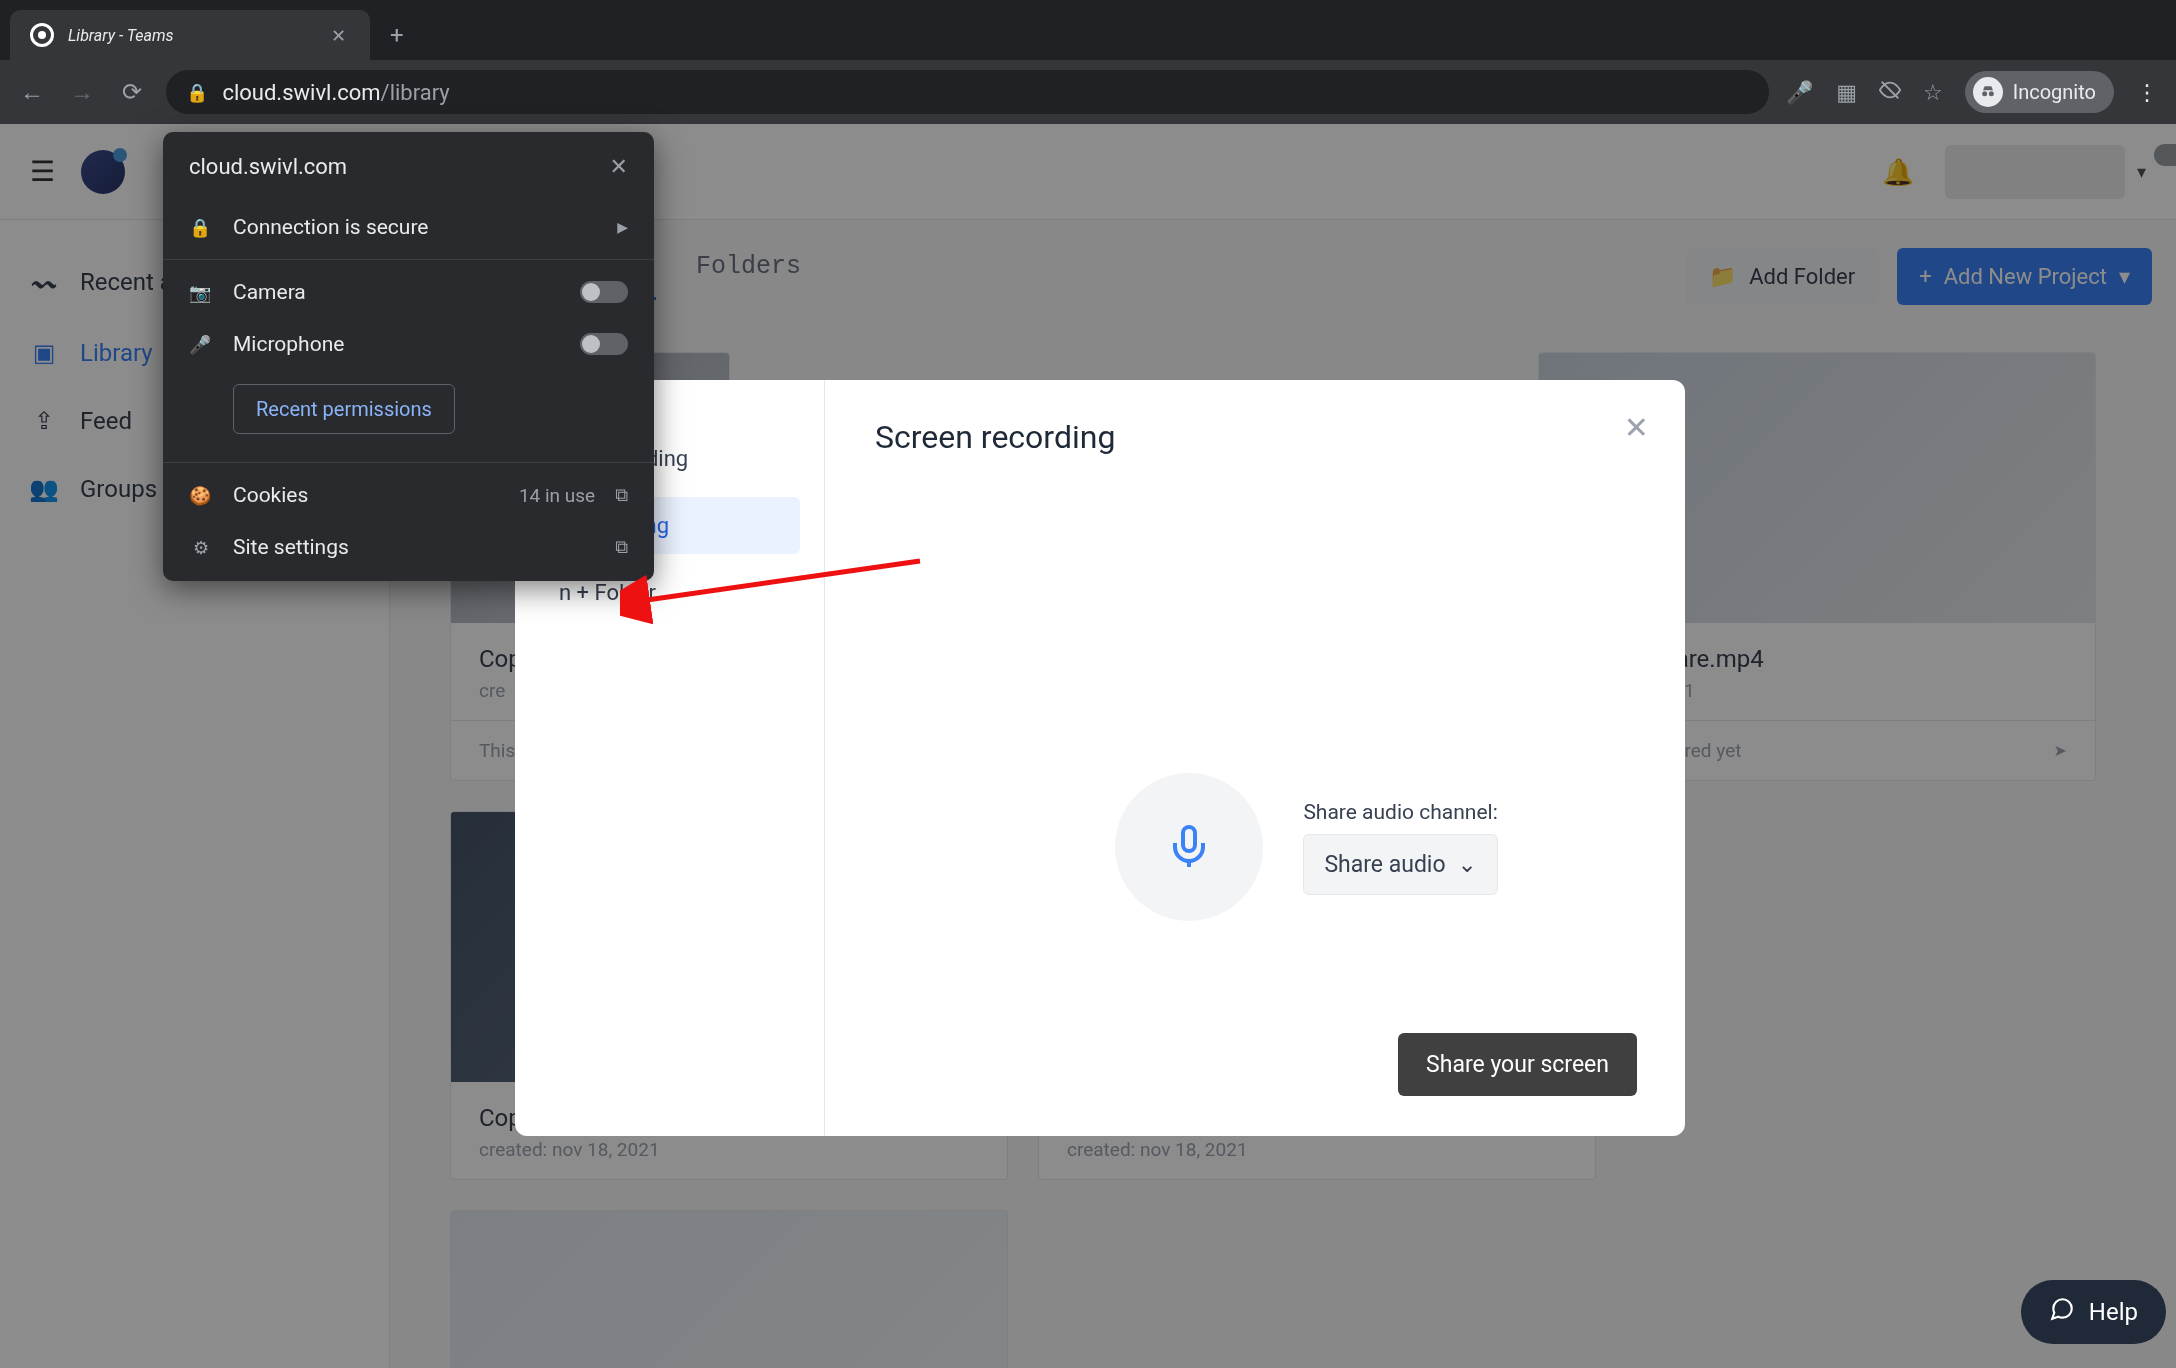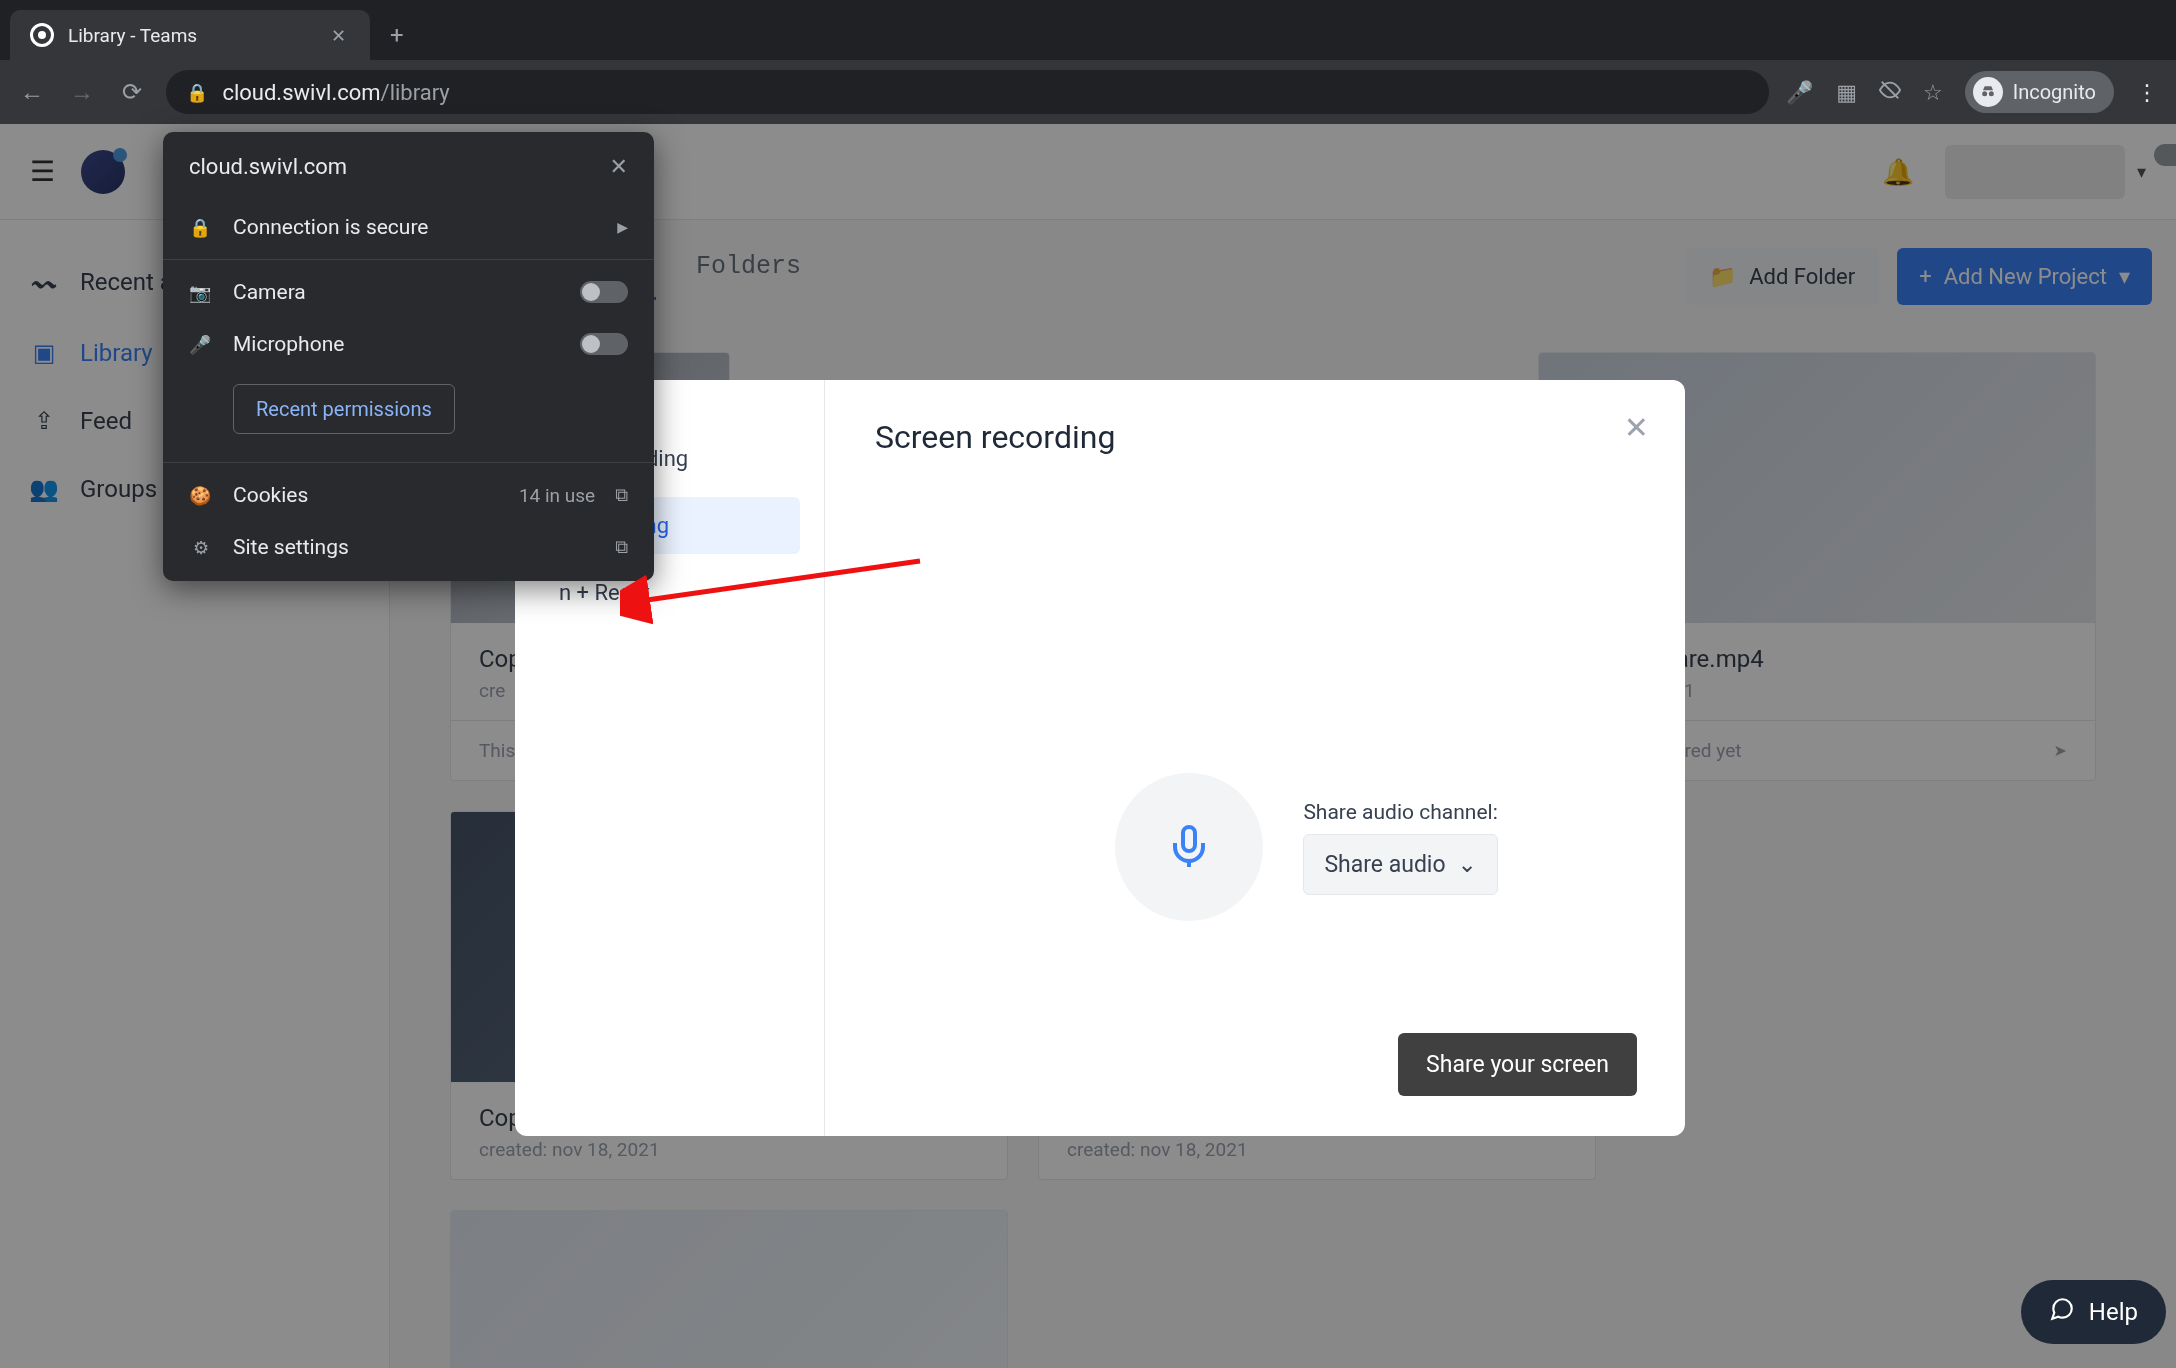--- a/index.html
+++ b/index.html
@@ -4,21 +4,21 @@
 <style>
 * { margin: 0; padding: 0; box-sizing: border-box; font-family: -apple-system, BlinkMacSystemFont, "Segoe UI", Roboto, sans-serif; }
 body { width: 2176px; height: 1368px; transform-origin: 0 0; overflow: hidden; background: #fff; }
 
 
 .browser-chrome { background: #202124; height: 124px; }
 .tab-strip { display: flex; align-items: center; height: 60px; padding: 10px 10px 0 10px; }
 .tab { display: flex; align-items: center; background: #35363a; border-radius: 10px 10px 0 0; padding: 10px 20px; height: 50px; min-width: 360px; gap: 14px; }
 .tab-favicon { width: 24px; height: 24px; border-radius: 50%; border: 3px solid #fff; display: flex; align-items: center; justify-content: center; }
 .tab-favicon::after { content: ''; width: 8px; height: 8px; background: #fff; border-radius: 50%; }
-.tab-title { color: #e8eaed; font-size: 19px; flex: 1; }
+.tab-title { color: #e8eaed; font-size: 16px; flex: 1; font-style: italic; }
 .tab-close { color: #9aa0a6; font-size: 18px; cursor: pointer; padding: 4px; }
 .new-tab { color: #9aa0a6; font-size: 24px; margin-left: 20px; cursor: pointer; }
 .toolbar { display: flex; align-items: center; height: 64px; padding: 0 16px; gap: 18px; background: #35363a; }
 .nav-btn { color: #9aa0a6; font-size: 24px; cursor: pointer; display: flex; align-items: center; justify-content: center; width: 32px; height: 32px; }
 .addr-bar { flex: 1; display: flex; align-items: center; background: #202124; border-radius: 24px; height: 44px; padding: 0 20px; gap: 14px; }
 .lock-ic { color: #9aa0a6; font-size: 18px; }
 .url { color: #9aa0a6; font-size: 22px; }
 .url .host { color: #e8eaed; }
 .toolbar-right { display: flex; align-items: center; gap: 22px; }
 .incognito-badge { display: flex; align-items: center; gap: 10px; background: #5f6368; border-radius: 22px; padding: 6px 18px 6px 8px; }
@@ -257,21 +257,21 @@
       </div>
     </div>
   </div>
 
   <div class="dim"></div>
 
   <div class="modal-screenrec">
     <div class="modal-left">
       <div class="rec-type">am recording</div>
       <div class="rec-type active">n recording</div>
-      <div class="rec-type">n + Reset</div>
+      <div class="rec-type">n + Folder</div>
     </div>
     <div class="modal-right">
       <div class="modal-title">Screen recording</div>
       <span class="modal-close">✕</span>
       <div class="modal-body">
         <div class="mic-circle">
           <svg width="48" height="48" viewBox="0 0 24 24" fill="none" stroke="#3b82f6" stroke-width="2">
             <rect x="9" y="2" width="6" height="12" rx="3"></rect>
             <path d="M5 10v2a7 7 0 0 0 14 0v-2"></path>
             <line x1="12" y1="19" x2="12" y2="22"></line>

